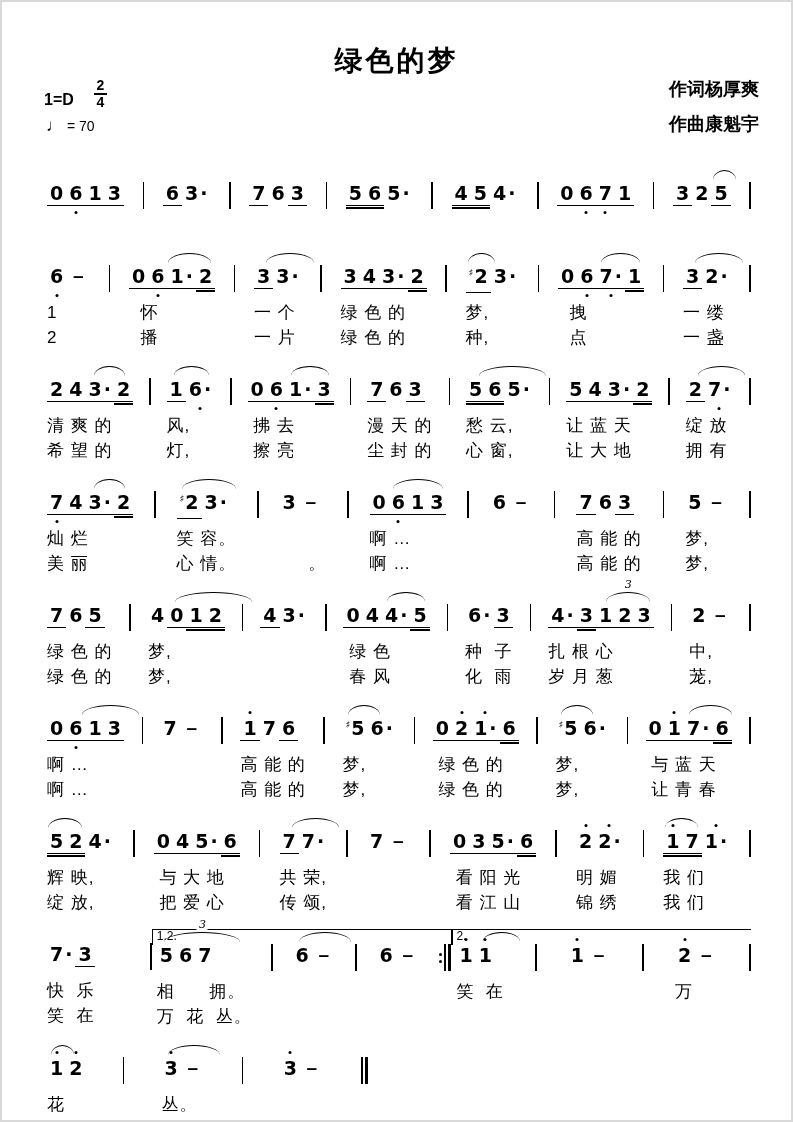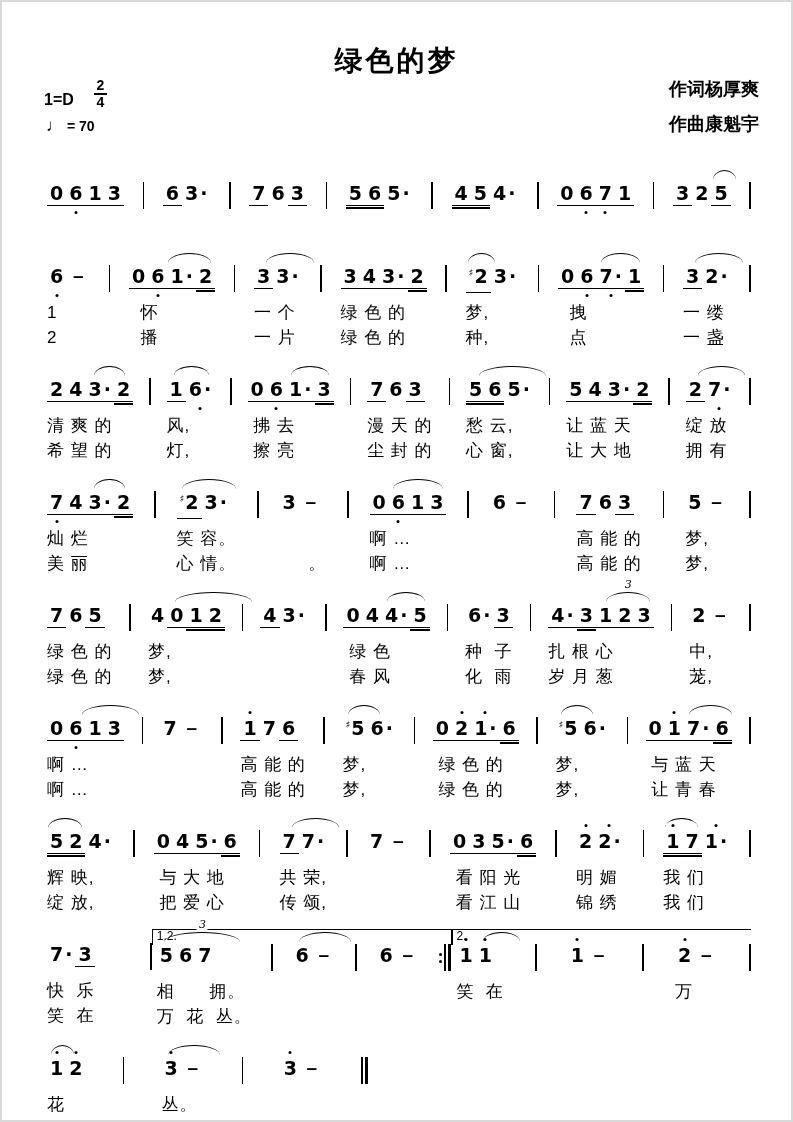--- a/index.html
+++ b/index.html
@@ -8,21 +8,21 @@
         border:2px solid #d9d9d9;overflow:hidden;}
   
   .header{position:relative;height:152px;}
   .title{text-align:center;font-size:28px;font-weight:bold;letter-spacing:3px;padding-top:40px;
          font-family:"Liberation Sans",sans-serif;}
   .subtitle{text-align:center;font-size:21px;font-weight:bold;margin-top:8px;letter-spacing:1px;}
   .keysig{position:absolute;left:42px;top:77px;display:flex;align-items:flex-end;gap:20px;
           font-size:16px;font-weight:bold;}
   .ts{display:inline-flex;flex-direction:column;align-items:center;line-height:13px;font-size:14px;font-weight:bold;}
   .ts-bar{width:13px;height:2px;background:#000;margin:1px 0;}
-  .tempo{position:absolute;left:44px;top:114px;font-size:14px;font-weight:bold;}
+  .tempo{position:absolute;left:44px;top:114px;font-size:14px;}
   .tempo .q{font-size:17px;}
   .credits{position:absolute;right:32px;top:70px;font-size:18px;line-height:35px;font-weight:bold;text-align:left;}
   
   .score{padding:14px 40px 0 40px;}
   .system{display:flex;align-items:flex-start;margin-bottom:14px;}
   .system.first{margin-bottom:34px;}
   .system.short{width:46%;}
   .group{display:flex;flex:1 1 0;justify-content:space-between;align-items:flex-start;
          padding-top:13px;position:relative;}
   .group.volta{border-top:1.4px solid #000;}

